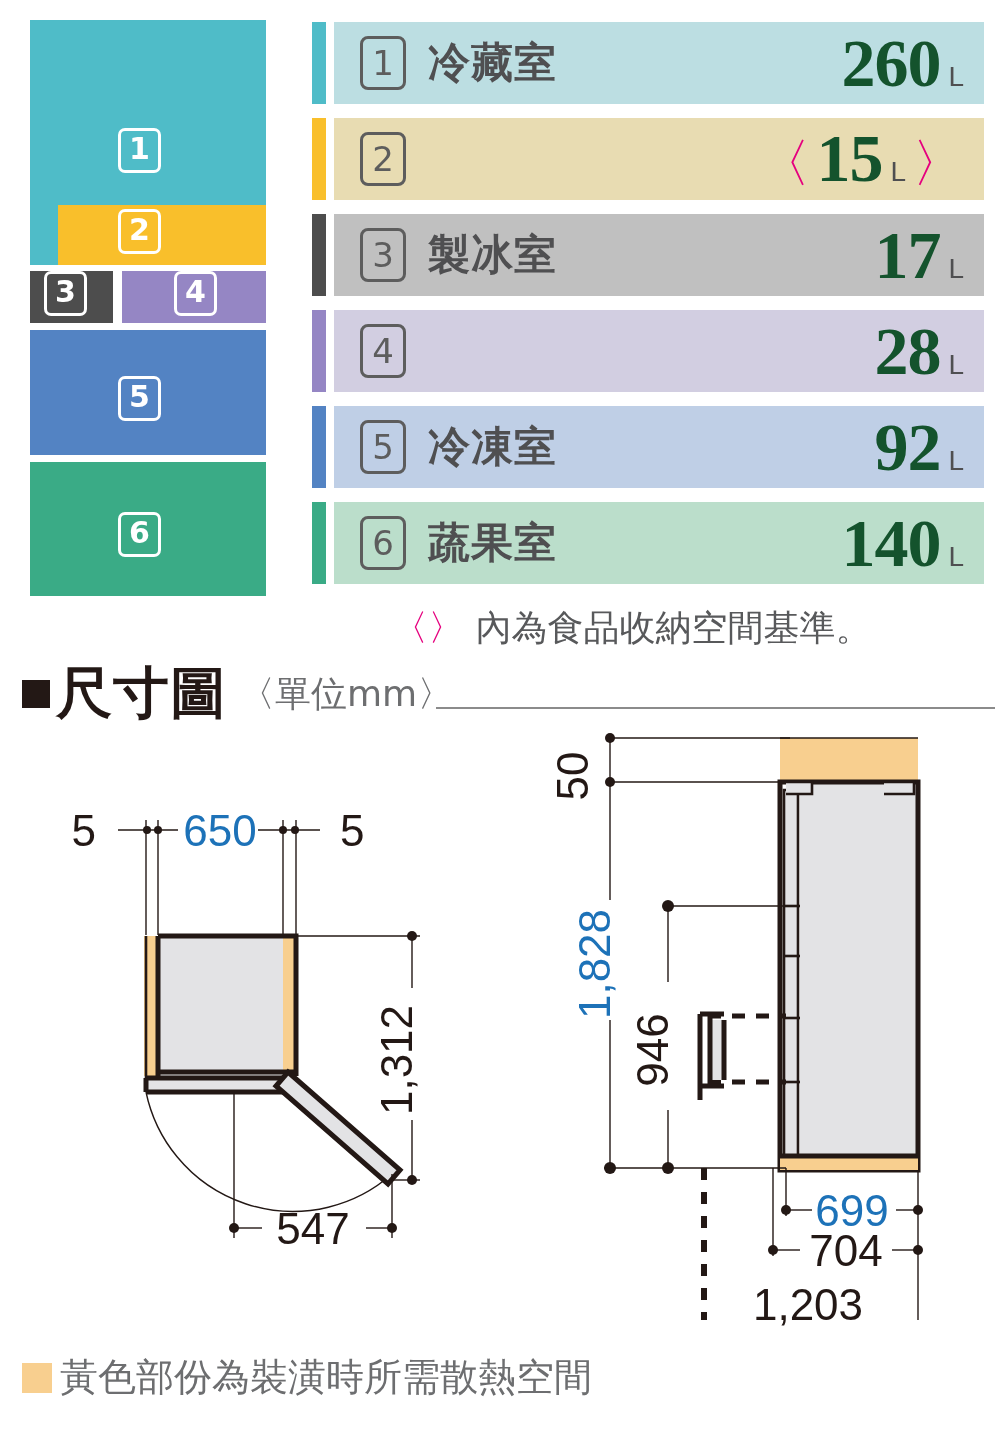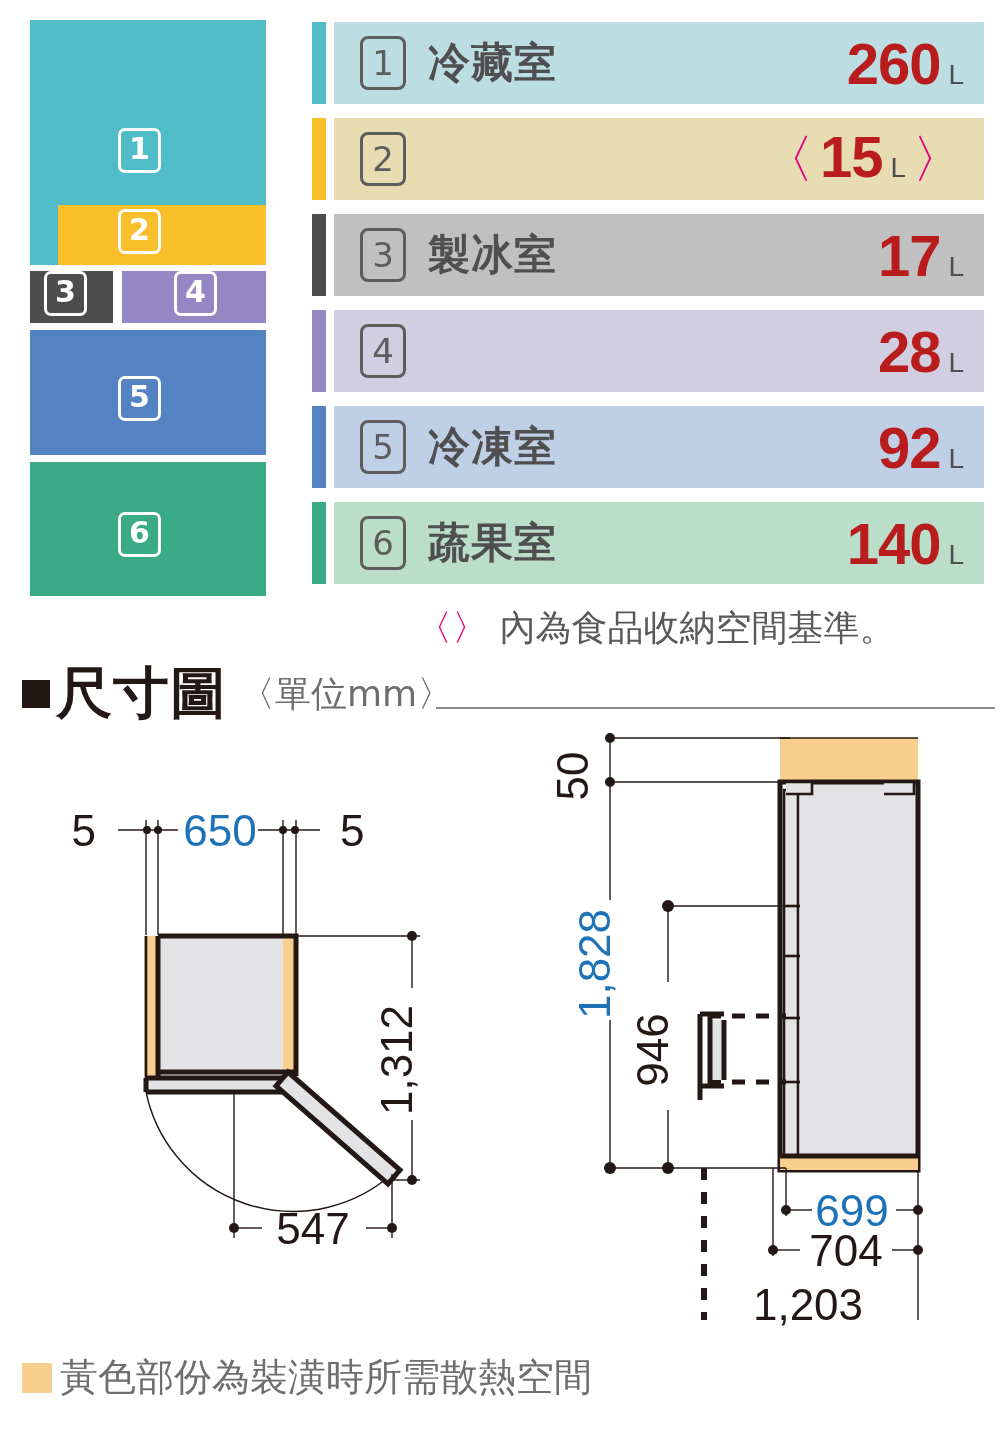--- a/index.html
+++ b/index.html
@@ -49,30 +49,30 @@
     font-family:"DejaVu Sans","Liberation Sans",sans-serif;font-weight:400;
   }
   .rowname{
     margin-left:22px;font-size:42px;letter-spacing:1px;color:#4f4f51;font-weight:700;
     font-family:"DejaVu Sans","Liberation Sans",sans-serif;white-space:nowrap;
   }
   .rowval{
     position:absolute;right:20px;top:50%;transform:translateY(-50%);
     display:flex;align-items:baseline;white-space:nowrap;
   }
-  .rowval .num{font-size:58px;font-weight:700;color:#b91c1c;
-     font-family:Liberation Sans, sans-serif;letter-spacing:-1px;}
+  .rowval .num{font-size:68px;font-weight:700;color:#14532d;
+     font-family:Liberation Serif, serif;letter-spacing:-1px;}
   .rowval .unit{font-size:28px;font-weight:400;color:#4f4f51;margin-left:8px;}
   .rowval .brk{font-size:52px;color:#e5007e;font-weight:400;}
   .rowval .brk.l{margin-right:6px;}
   .rowval .brk.r{margin-left:6px;}
 
   
   #capacity-note{
-    position:absolute;left:416px;top:604px;font-size:36px;color:#58595b;white-space:nowrap;
+    position:absolute;left:392px;top:604px;font-size:36px;color:#58595b;white-space:nowrap;
     font-family:"DejaVu Sans","Liberation Sans",sans-serif;
     text-align:right;
   }
   #capacity-note .pink{color:#e5007e;}
 
   
   #dim-header{position:absolute;left:22px;top:668px;height:52px;display:flex;align-items:center;}
   #dim-header .sq{width:28px;height:28px;background:#231815;margin-right:6px;}
   #dim-header .ttl{font-size:56px;color:#231815;font-weight:700;
      font-family:"DejaVu Sans","Liberation Sans",sans-serif;letter-spacing:1px;}

